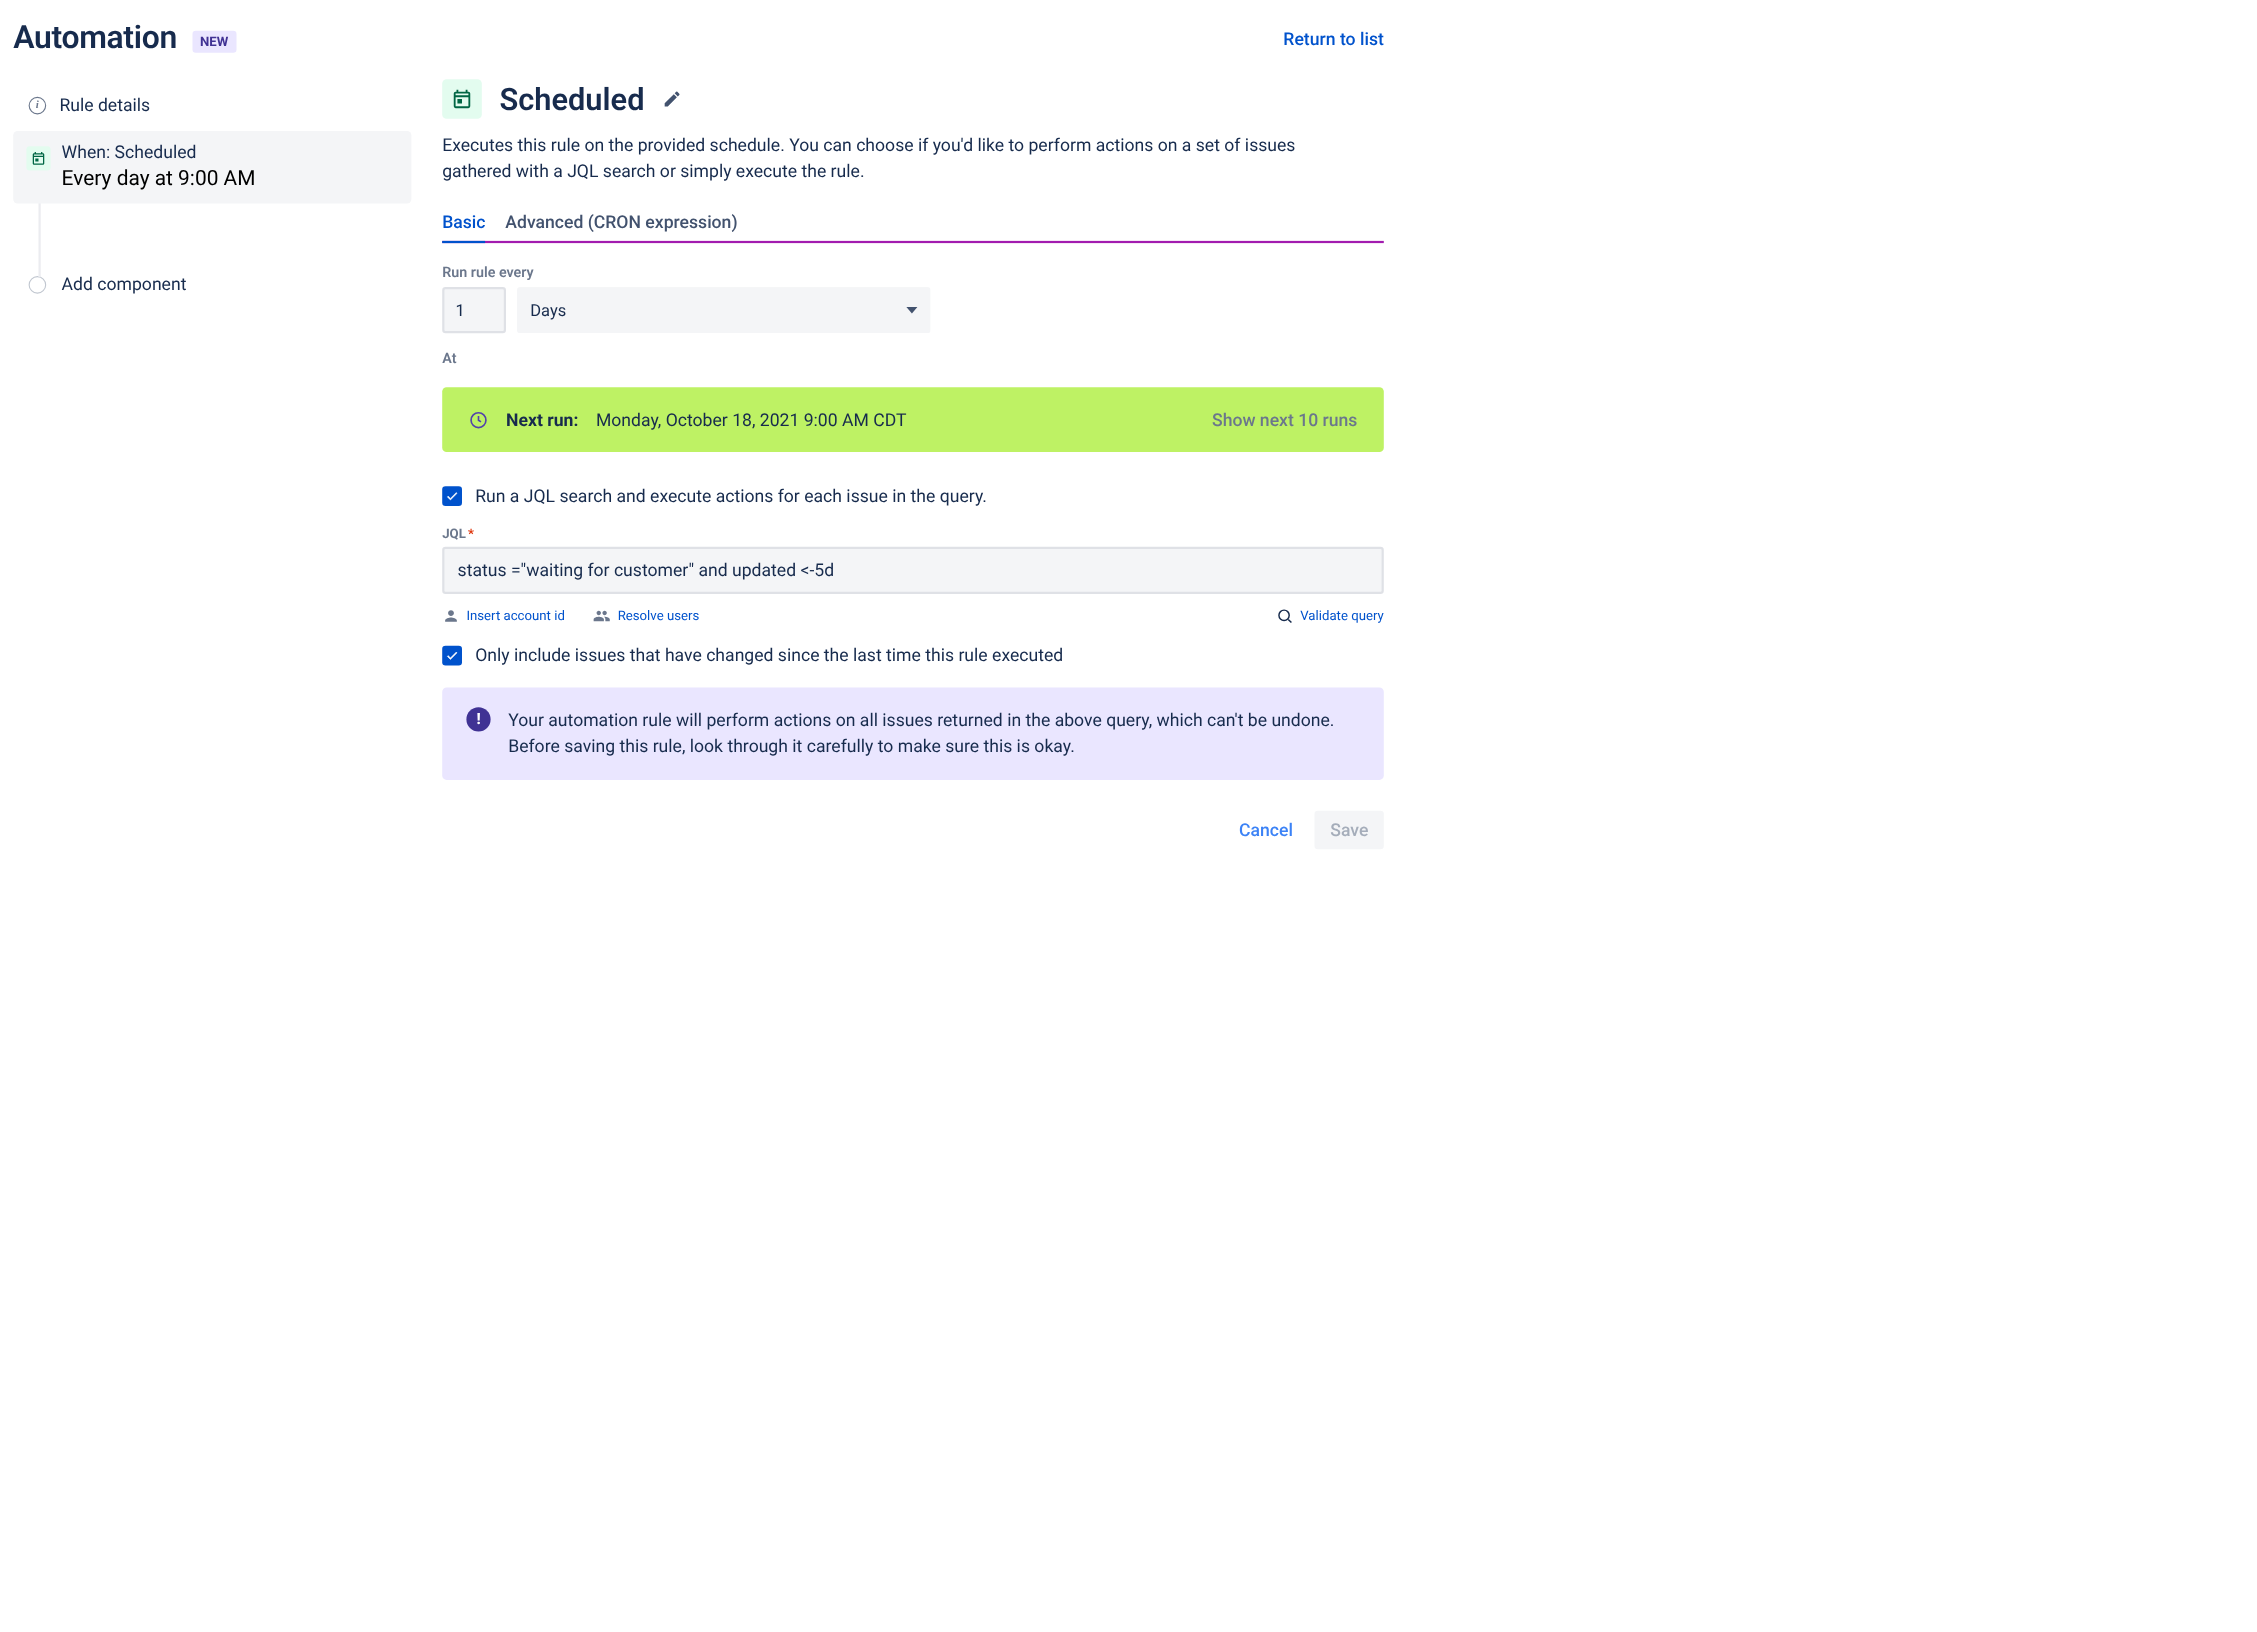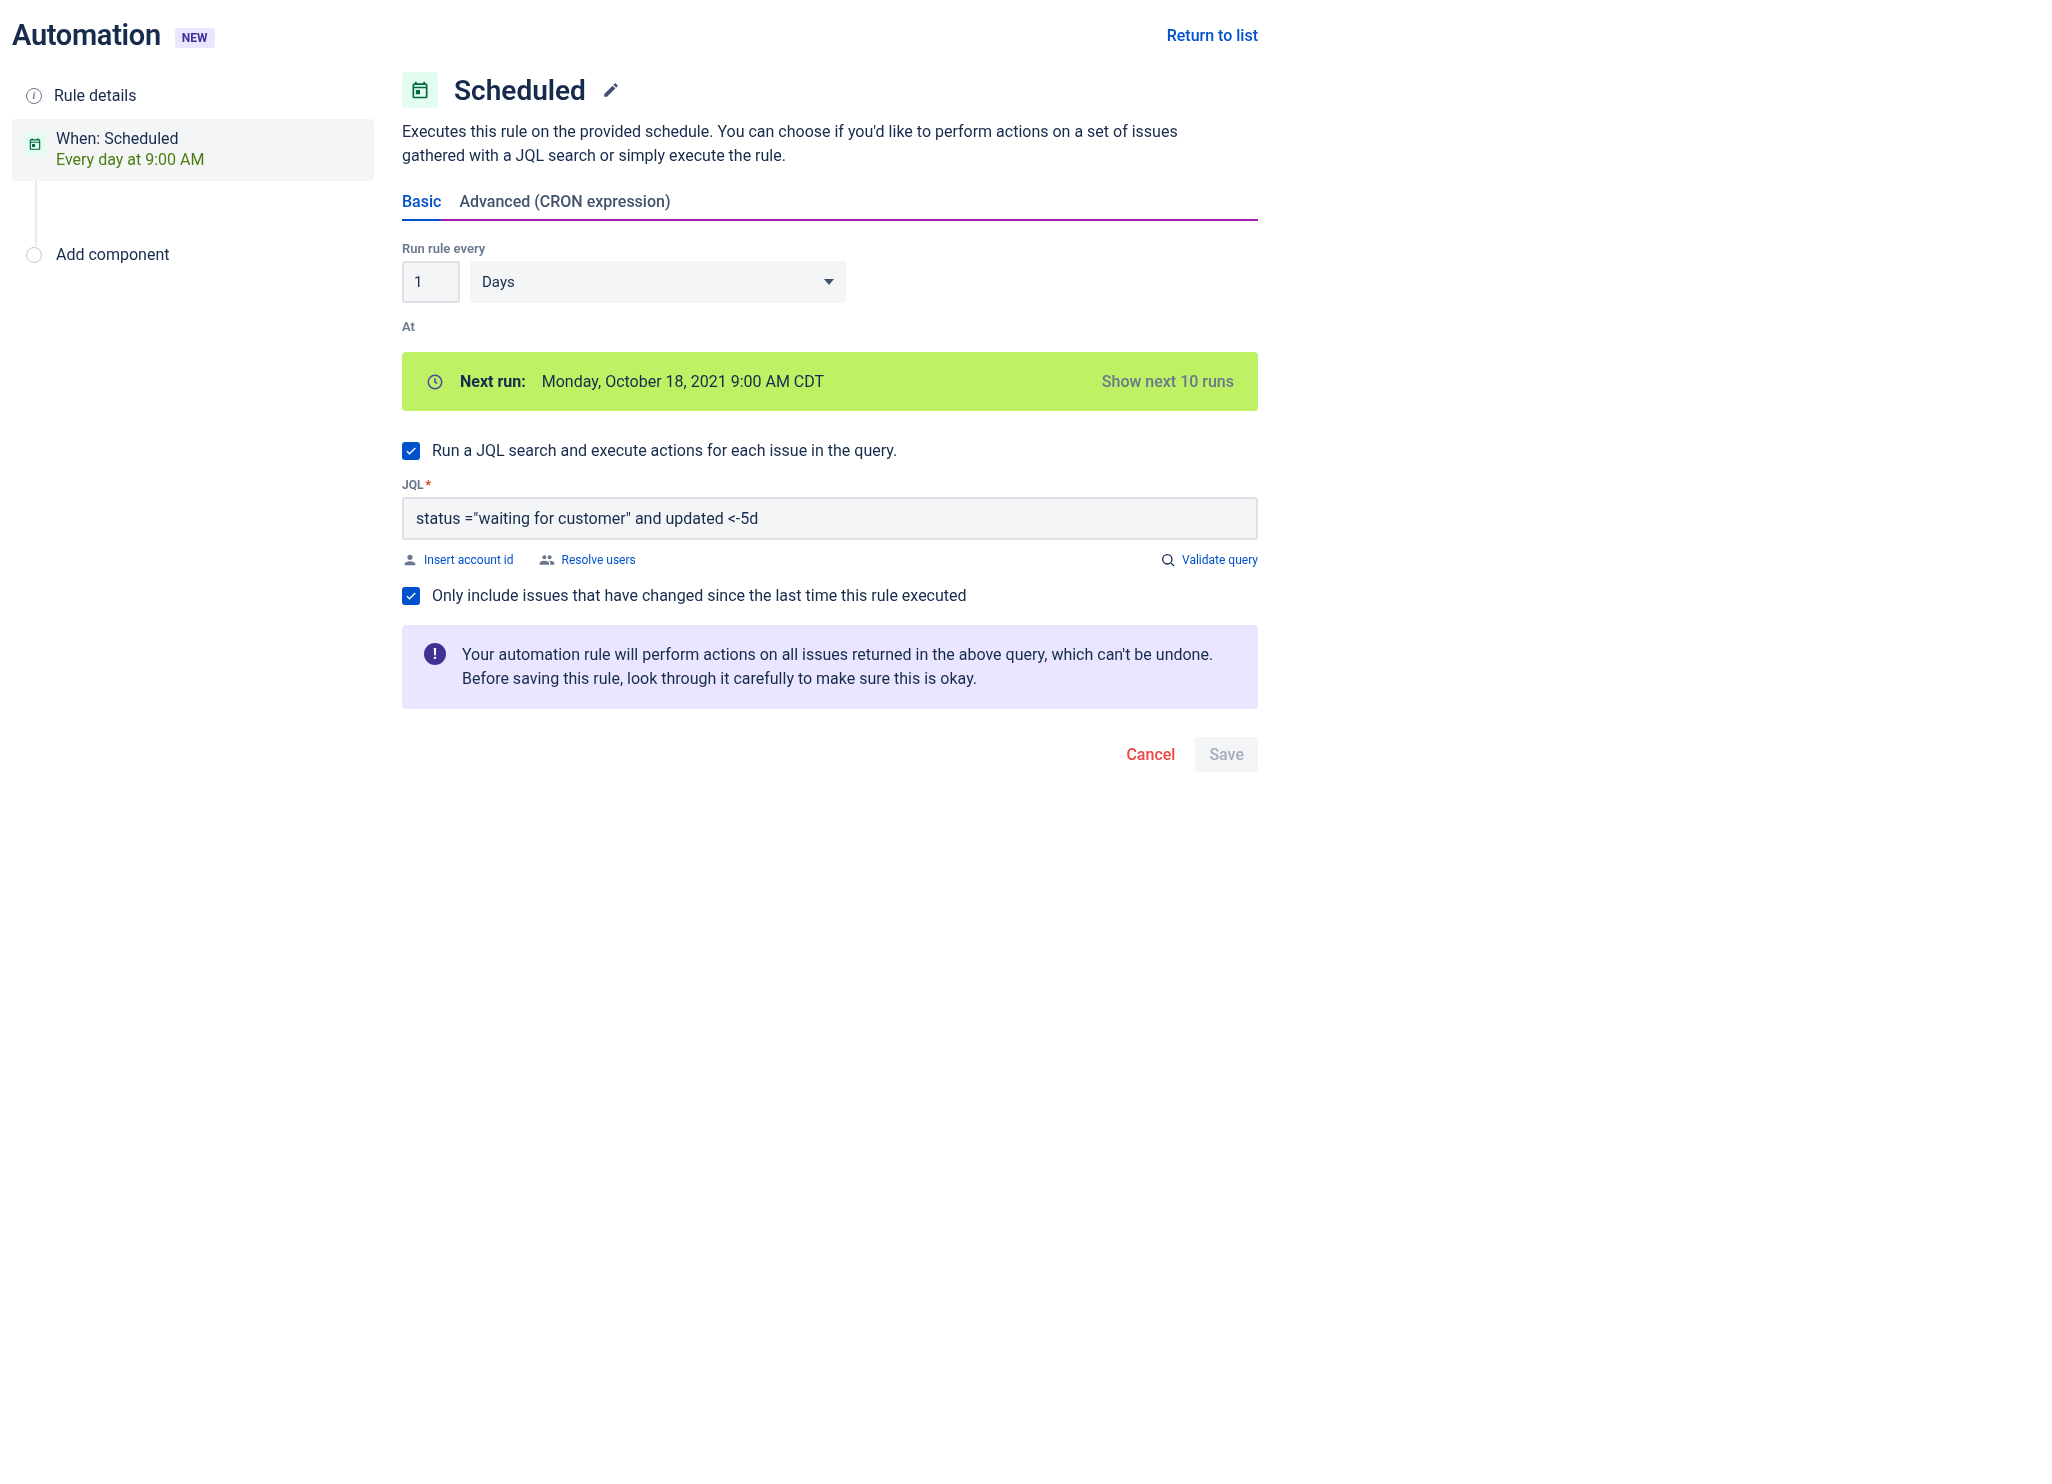--- a/index.html
+++ b/index.html
@@ -65,21 +65,21 @@
     position: relative;
     cursor: pointer;
   }
   .trigger-icon-box {
     position: absolute; left: 12px; top: 14px;
     width: 22px; height: 22px; background: #E3FCEF; border-radius: 3px;
     display: flex; align-items: center; justify-content: center;
   }
   .calendar-svg { width: 14px; height: 14px; fill: #006644; }
   .trigger-title { font-size: 16px; font-weight: 400; color: #172B4D; margin-bottom: 2px; }
-  .trigger-sub { font-size: 16px; color: #4d7c0f; }
+  .trigger-sub { font-size: 19px; color: #000000; }
 
   .add-node {
     display: flex; align-items: center; gap: 14px; padding: 14px 14px; margin-top: 50px;
     cursor: pointer;
   }
   .add-circle {
     width: 16px; height: 16px; border: 1.5px solid #C1C7D0; border-radius: 50%;
     background: #fff;
   }
   .add-text { font-size: 16px; color: #172B4D; }
@@ -159,21 +159,21 @@
     margin-top: 20px; margin-bottom: 28px;
   }
   .info-panel-icon {
     width: 22px; height: 22px; background: #403294; border-radius: 50%;
     display: inline-flex; align-items: center; justify-content: center;
     color: #fff; font-size: 14px; font-weight: 800; flex-shrink: 0;
   }
   .info-panel-text { font-size: 16px; line-height: 1.5; color: #172B4D; }
 
   .footer { display: flex; justify-content: flex-end; gap: 8px; align-items: center; }
-  .cancel-link { color: #ef4444; font-size: 16px; font-weight: 500; padding: 8px 12px; cursor: pointer; }
+  .cancel-link { color: #3b82f6; font-size: 16px; font-weight: 500; padding: 8px 12px; cursor: pointer; }
   .save-btn {
     background: #F4F5F7; color: #A5ADBA; font-size: 16px; font-weight: 500;
     padding: 8px 14px; border-radius: 3px; cursor: not-allowed;
   }
 </style>
 </head>
 <body>
 
 <div class="page">
   <div class="header">

